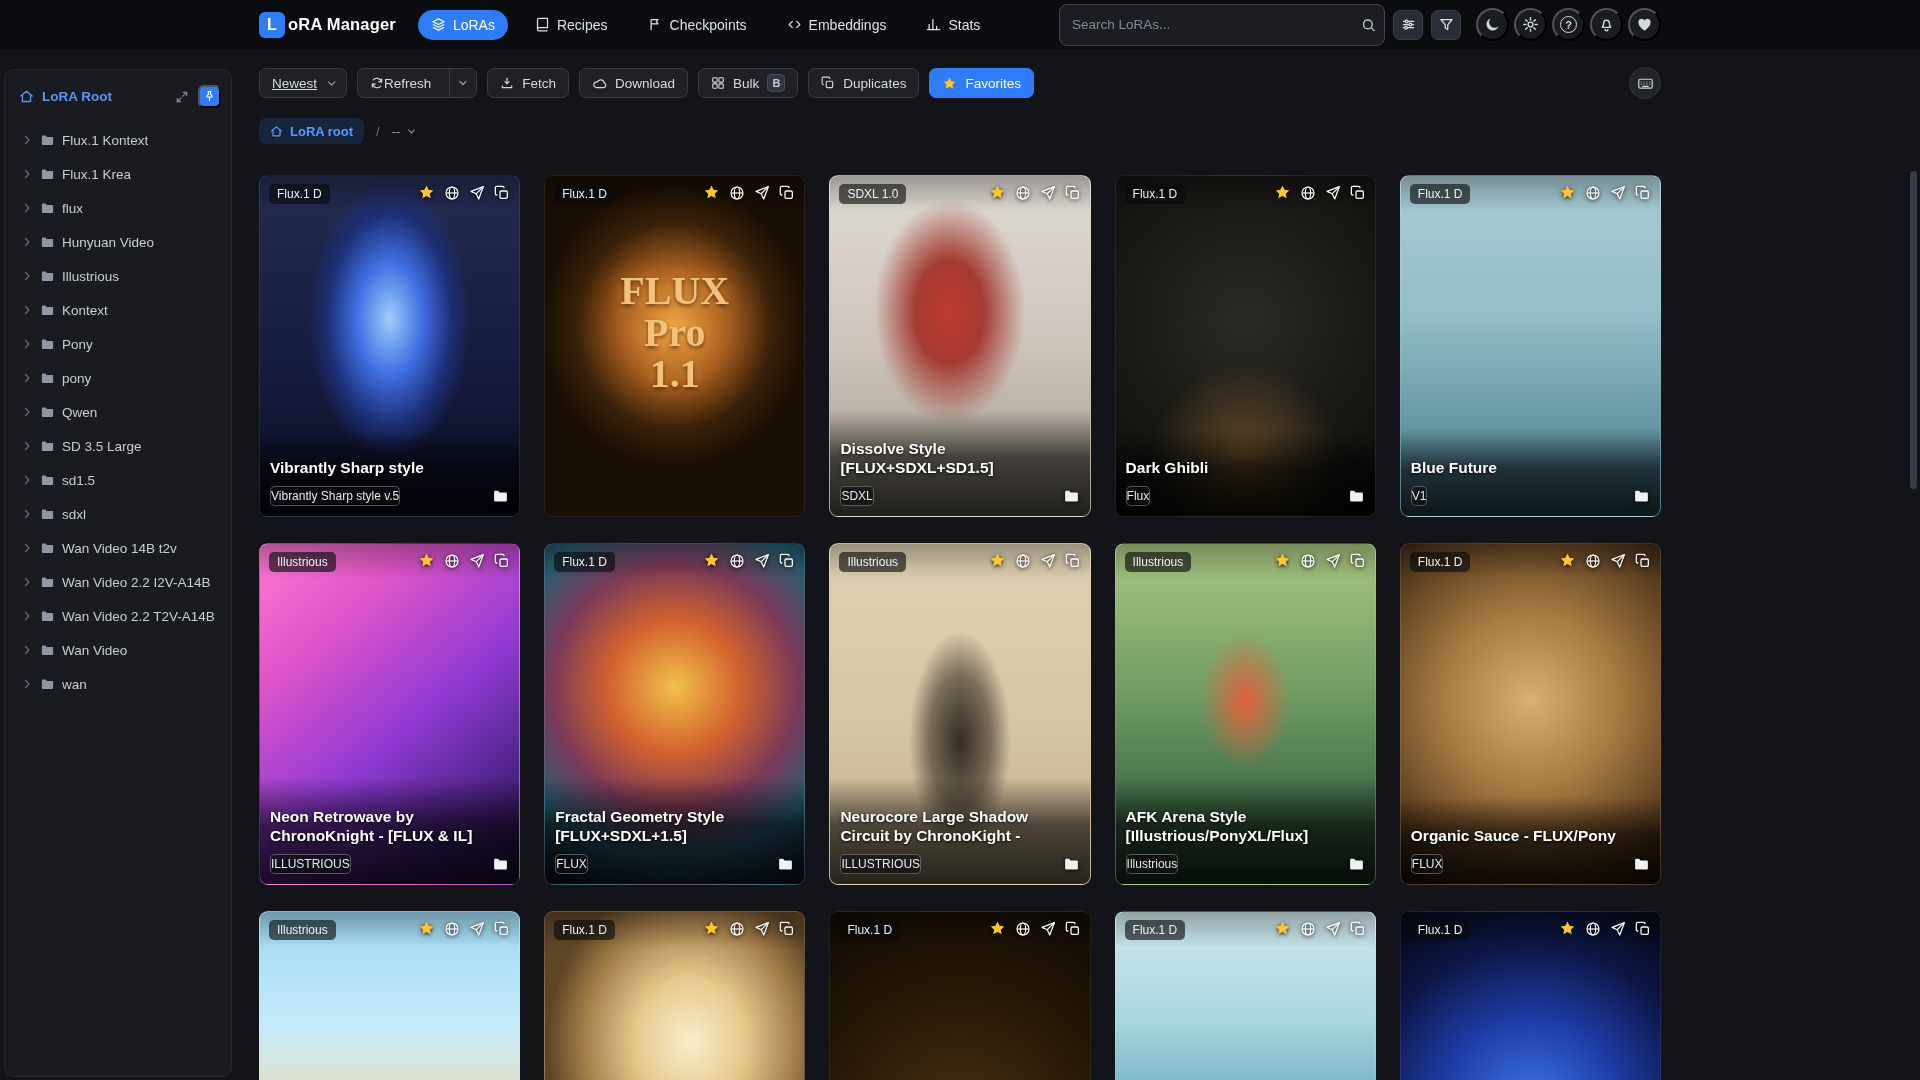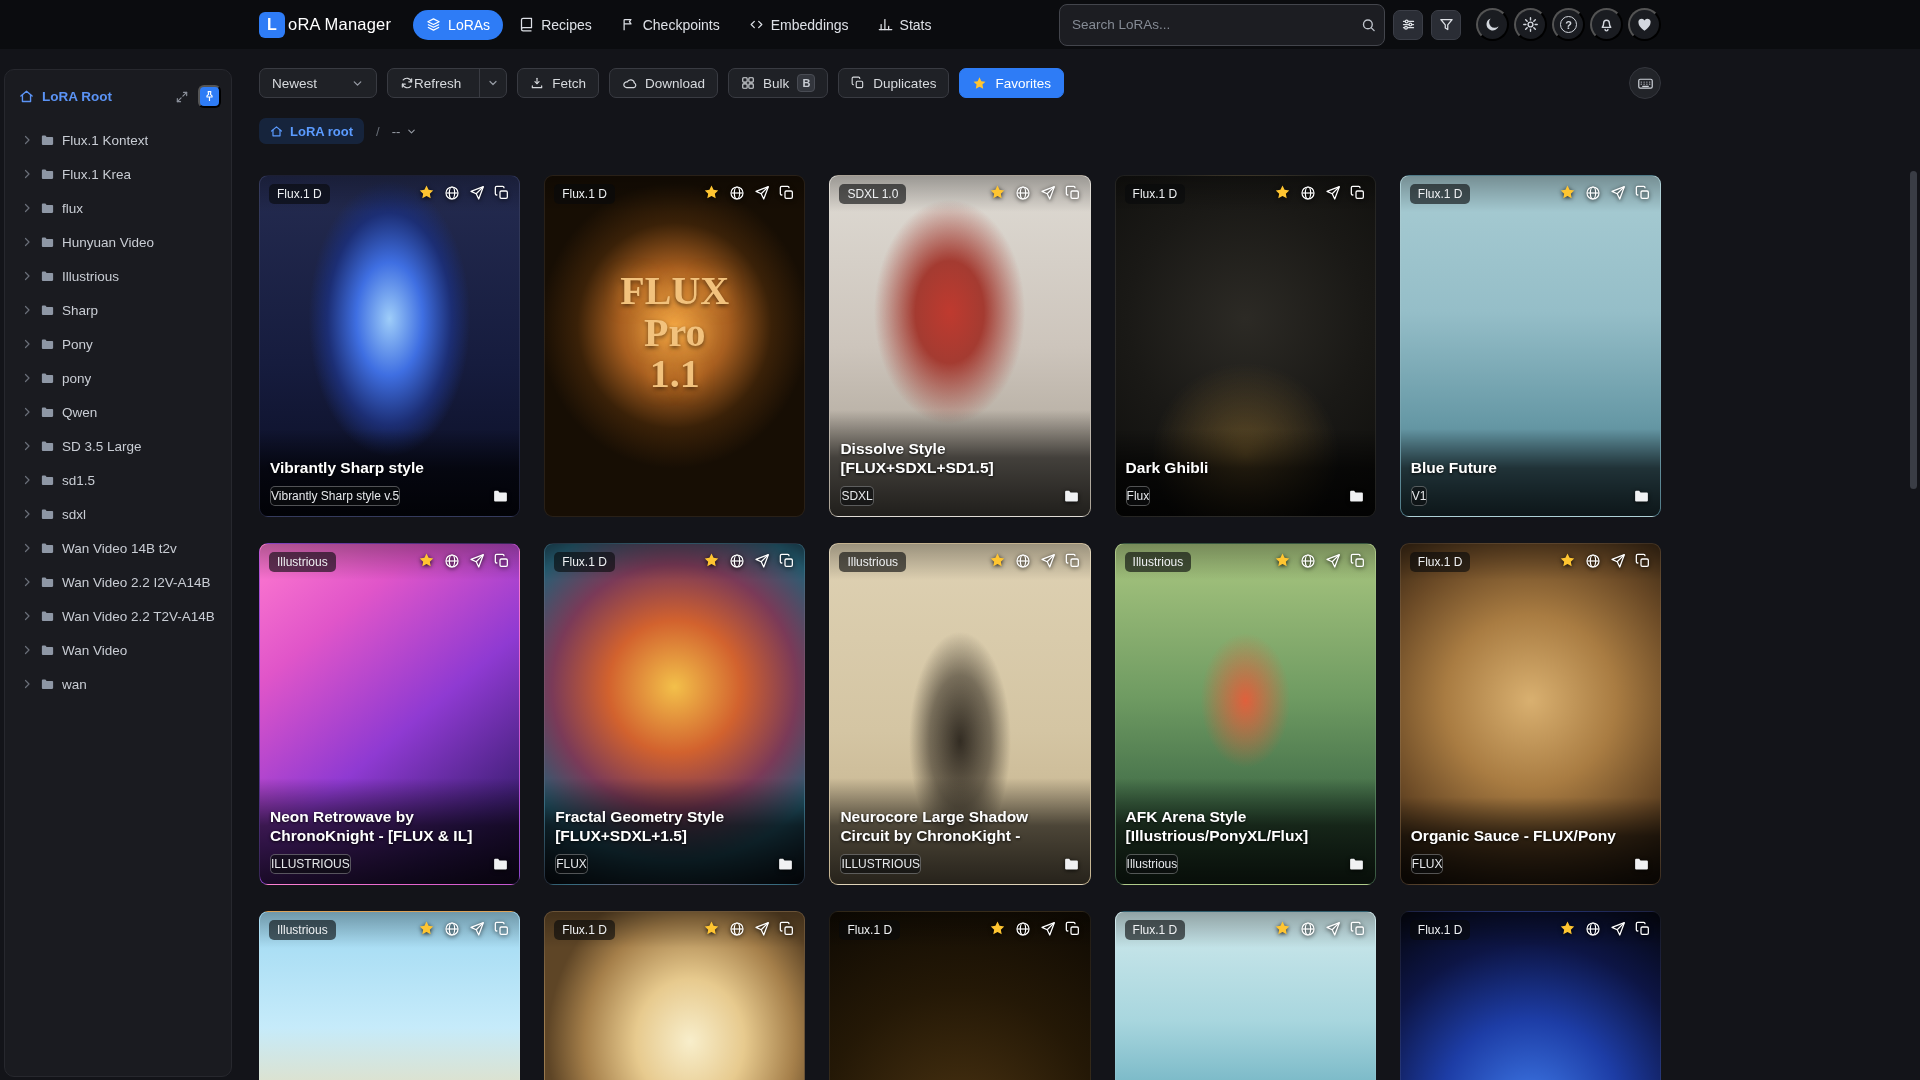--- a/index.html
+++ b/index.html
@@ -4,22 +4,22 @@
 <style>
   * { margin:0; padding:0; box-sizing:border-box; }
   html,body { width:1920px; height:1080px; overflow:hidden; background:#131419; font-family:"Liberation Sans",sans-serif; }
   svg { display:block; }
 
   
   .nav { height:49px; background:#0b0c0f; position:relative; z-index:10; }
   .nav-inner { width:1402px; height:100%; margin:0 auto; display:flex; align-items:center; }
   .logo { display:flex; align-items:center; gap:3px; cursor:pointer; }
   .logo-badge { width:26px; height:26px; border-radius:6px; background:#2e7cf6; color:#fff; font-weight:bold; font-size:16px; display:flex; align-items:center; justify-content:center; }
-  .logo-text { color:#fff; font-size:16.5px; font-weight:normal; letter-spacing:.2px; }
-  .nav-items { display:flex; gap:3px; margin-left:22px; }
+  .logo-text { color:#fff; font-size:16.5px; font-weight:bold; letter-spacing:.2px; }
+  .nav-items { display:flex; gap:14px; margin-left:22px; }
   .nav-item { display:flex; align-items:center; gap:7px; padding:7px 13px; border-radius:17px; color:#dde0e6; font-size:14px; cursor:pointer; }
   .nav-item.active { background:#2e7cf6; color:#fff; }
   .search-wrap { margin-left:auto; position:relative; width:326px; }
   .search-input { width:100%; height:42px; background:#1c1d22; border:1px solid #43454c; border-radius:8px; color:#e5e7eb; font-size:13.5px; padding:0 34px 0 12px; outline:none; font-family:"Liberation Sans",sans-serif; }
   .search-input::placeholder { color:#858b95; }
   .search-icon { position:absolute; right:9px; top:50%; transform:translateY(-50%); color:#bdc2ca; }
   .sq-btn { width:30px; height:30px; border-radius:7px; background:#2a2d35; border:1px solid #3b3e47; color:#dfe2e7; display:flex; align-items:center; justify-content:center; margin-left:8px; cursor:pointer; }
   .nav-circles { display:flex; gap:5px; margin-left:15px; }
   .circle-btn { width:33px; height:33px; border-radius:50%; background:#1a1c21; color:#d3d7de; display:flex; align-items:center; justify-content:center; cursor:pointer; }
   .help-q { width:17px; height:17px; border:1.7px solid currentColor; border-radius:50%; display:flex; align-items:center; justify-content:center; font-size:11px; font-weight:bold; }
@@ -35,21 +35,21 @@
   .sb-list { padding-top:4px; }
   .sb-item { display:flex; align-items:center; gap:7px; height:34px; padding:0 10px 0 16px; color:#c9cdd4; font-size:13.5px; cursor:pointer; }
   .sb-chev { color:#6a6f79; display:flex; }
   .sb-folder { color:#8e97a5; display:flex; }
   .sb-label { white-space:nowrap; overflow:hidden; text-overflow:ellipsis; }
 
   
   .page { width:1402px; margin:0 auto; position:relative; }
   .toolbar { display:flex; align-items:center; gap:10px; margin-top:18px; }
   .tb-btn { height:30px; display:flex; align-items:center; gap:8px; padding:0 12px; background:#1f2126; border:1px solid #393b42; border-radius:7px; color:#d7dade; font-size:13.5px; cursor:pointer; white-space:nowrap; }
-  .tb-select { width:118px; justify-content:space-between; }
+  .tb-select { width:88px; justify-content:space-between;text-decoration:underline; }
   .chev { color:#969ba4; display:flex; }
   .split { padding:0; overflow:hidden; }
   .split .main { display:flex; align-items:center; padding:0 10px 0 12px; height:100%; }
   .split .arrow { border-left:1px solid #393b42; padding:0 7px; height:100%; display:flex; align-items:center; cursor:pointer; }
   .kbd-badge { min-width:18px; height:18px; padding:0 4px; background:#33363d; border:1px solid #494c54; border-radius:4px; font-size:11px; color:#c8ccd3; display:flex; align-items:center; justify-content:center; font-weight:bold; }
   .tb-fav { background:#2e7cf6; border-color:#2e7cf6; color:#fff; }
   .tb-fav .star-ic { color:#ffc531; display:flex; }
   .ic { display:flex; color:inherit; }
   .tb-right { margin-left:auto; }
   .kb-btn { width:32px; height:32px; border-radius:50%; background:#222429; border:1px solid #34363d; color:#cfd3da; display:flex; align-items:center; justify-content:center; cursor:pointer; }
@@ -301,21 +301,21 @@
         <span class="sb-chev">
           <svg viewBox="0 0 24 24" width="12" height="12" fill="none" stroke="currentColor" stroke-width="2.4" stroke-linecap="round" stroke-linejoin="round">
             <path d="m9 5 7 7-7 7"></path>
           </svg>
         </span>
         <span class="sb-folder">
           <svg viewBox="0 0 24 24" width="15" height="15" fill="currentColor">
             <path d="M3 5.5A1.5 1.5 0 0 1 4.5 4h4.1l2 2.2h8.9A1.5 1.5 0 0 1 21 7.7v10A1.5 1.5 0 0 1 19.5 19h-15A1.5 1.5 0 0 1 3 17.5z"></path>
           </svg>
         </span>
-        <span class="sb-label">Sharp</span>
+        <span class="sb-label">Kontext</span>
       </div>
       <div class="sb-item">
         <span class="sb-chev">
           <svg viewBox="0 0 24 24" width="12" height="12" fill="none" stroke="currentColor" stroke-width="2.4" stroke-linecap="round" stroke-linejoin="round">
             <path d="m9 5 7 7-7 7"></path>
           </svg>
         </span>
         <span class="sb-folder">
           <svg viewBox="0 0 24 24" width="15" height="15" fill="currentColor">
             <path d="M3 5.5A1.5 1.5 0 0 1 4.5 4h4.1l2 2.2h8.9A1.5 1.5 0 0 1 21 7.7v10A1.5 1.5 0 0 1 19.5 19h-15A1.5 1.5 0 0 1 3 17.5z"></path>

